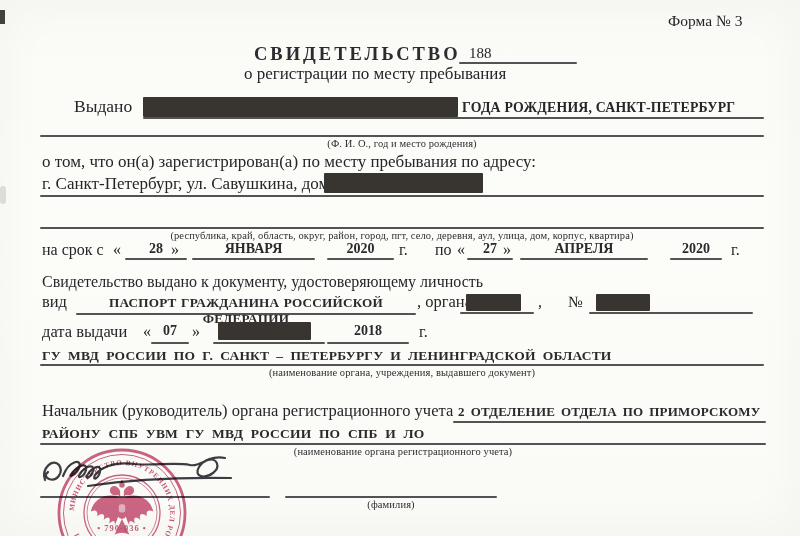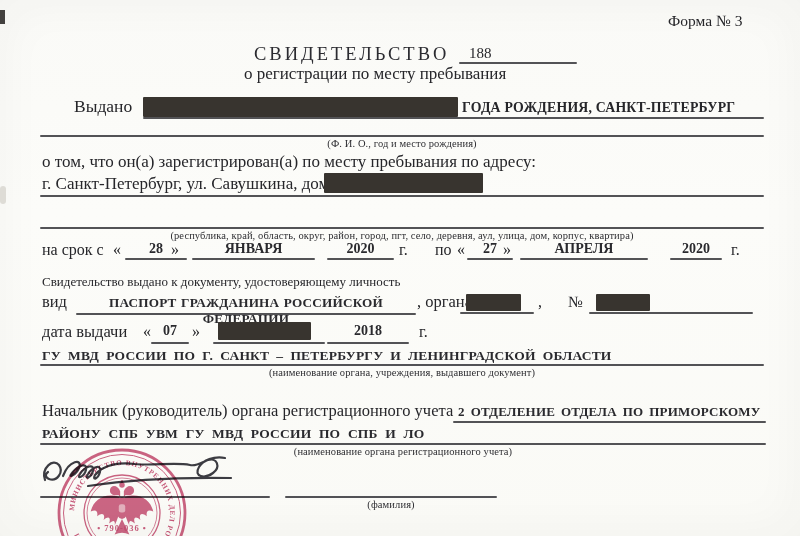--- a/index.html
+++ b/index.html
@@ -15,21 +15,21 @@
   .abs{position:absolute;}
   .t{font-size:17px;line-height:20px;color:#26262a;}
   .t-sm{font-size:16px;line-height:19px;}
   .caps-b{font-weight:bold;font-size:13.5px;letter-spacing:.2px;word-spacing:3.5px;color:#2a2a2e;}
   .caption{font-size:10.5px;color:#2e2e32;text-align:center;letter-spacing:.1px;}
   .rule{position:absolute;height:2px;background:rgba(45,45,50,.82);border-radius:1px;}
   .rule.thin{height:1.5px;}
   .bar{position:absolute;background:#38342f;border-radius:1px;z-index:3;}
   .slot{position:absolute;text-align:center;font-weight:bold;font-size:14px;color:#2a2a2e;}
   .center{text-align:center;}
-  .title{font-size:18.5px;letter-spacing:3px;color:#2b2b30;}
+  .title{font-size:18.5px;letter-spacing:3px;color:#2b2b30;font-weight:bold;}
   .stamp-svg{mix-blend-mode:multiply;filter:blur(.3px);}
   .sig-svg{mix-blend-mode:multiply;}
 </style>
 </head>
 <body>
 
 <div class="page">
 
   <div class="abs" style="left:0;top:10px;width:5px;height:14px;background:#23211f;opacity:.85;"></div>
   <div class="abs" style="left:0;top:186px;width:6px;height:18px;background:#d7d5ce;opacity:.8;border-radius:3px;"></div>
@@ -71,21 +71,21 @@
   <div class="abs t-sm" style="left:457px;top:240px;">«</div>
   <div class="slot" style="left:467px;top:241px;width:46px;">27</div>
   <div class="rule thin" style="left:467px;top:258px;width:46px;"></div>
   <div class="abs t-sm" style="left:503px;top:240px;z-index:2;">»</div>
   <div class="slot" style="left:520px;top:241px;width:128px;">АПРЕЛЯ</div>
   <div class="rule thin" style="left:520px;top:258px;width:128px;"></div>
   <div class="slot" style="left:670px;top:241px;width:52px;">2020</div>
   <div class="rule thin" style="left:670px;top:258px;width:52px;"></div>
   <div class="abs t-sm" style="left:731px;top:240px;">г.</div>
 
-  <div class="abs t-sm" style="left:42px;top:272px;font-size:13px;">Свидетельство выдано к документу, удостоверяющему личность</div>
+  <div class="abs t-sm" style="left:42px;top:272px;font-size:16px;">Свидетельство выдано к документу, удостоверяющему личность</div>
 
   <div class="abs t-sm" style="left:42px;top:292px;font-size:16.5px;">вид</div>
   <div class="abs caps-b center" style="left:76px;top:295px;width:340px;font-size:13.2px;word-spacing:1px;">ПАСПОРТ ГРАЖДАНИНА РОССИЙСКОЙ ФЕДЕРАЦИИ</div>
   <div class="rule thin" style="left:76px;top:313px;width:340px;"></div>
   <div class="abs t-sm" style="left:417px;top:292px;font-size:16.5px;">, органа</div>
   <div class="bar" style="left:466px;top:294px;width:55px;height:17px;"></div>
   <div class="rule thin" style="left:460px;top:312px;width:74px;"></div>
   <div class="abs t-sm" style="left:538px;top:292px;">,</div>
   <div class="abs t-sm" style="left:568px;top:292px;font-size:15.5px;">№</div>
   <div class="bar" style="left:596px;top:294px;width:54px;height:17px;"></div>

